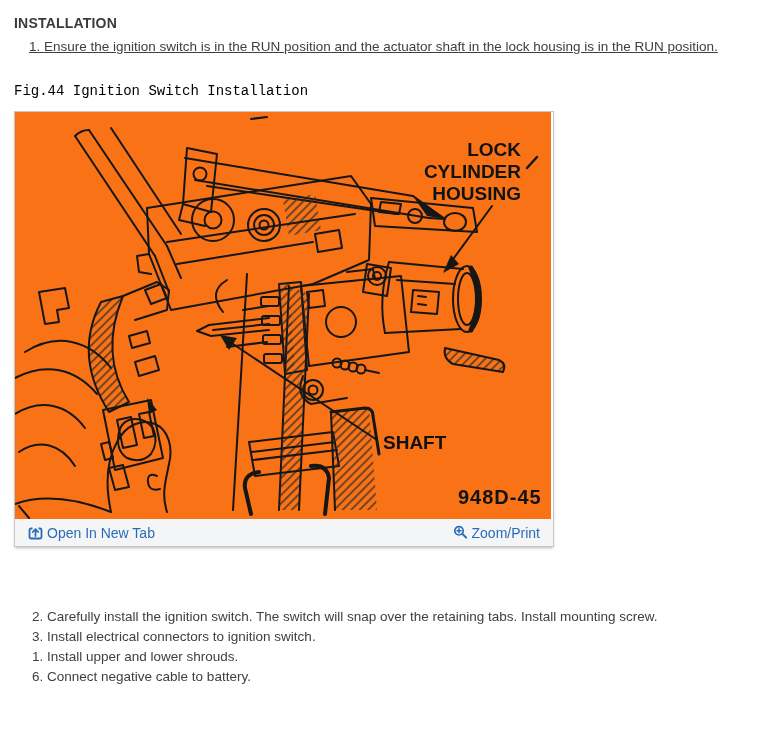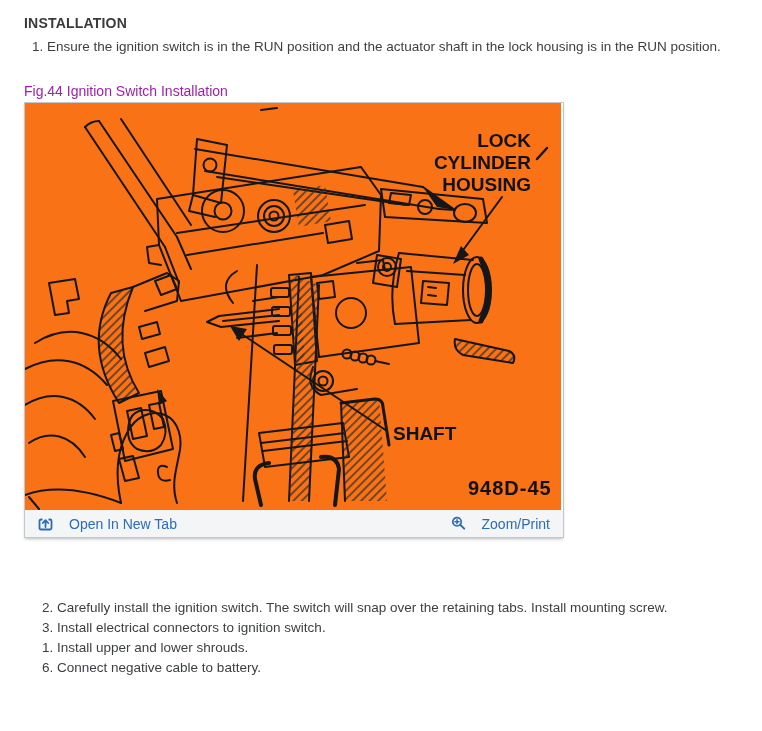--- a/index.html
+++ b/index.html
@@ -2,41 +2,41 @@
 <html><head>
 <meta charset="utf-8">
 <style>
   html,body{margin:0;padding:0;background:#ffffff;}
   body{
     width:762px;height:731px;overflow:hidden;
     font-family:"Liberation Sans",sans-serif;
     color:#3d4043;
     -webkit-font-smoothing:antialiased;
   }
-  .page{padding:15px 14px 0 24px;}
+  .page{padding:15px 14px 0 14px;}
   .heading{
     font-size:14px;font-weight:bold;color:#3a3a3a;
     letter-spacing:.2px;margin:0 0 7px 0;
   }
-  .intro-step{font-size:13.5px;margin:0 0 0 8px;line-height:17px;}
-  .fig-caption{font-size:14px;margin:28px 0 3px 0;color:#a21caf;}
+  .intro-step{font-size:13.5px;margin:0 0 0 15px;line-height:17px;text-decoration:underline;}
+  .fig-caption{font-size:14px;margin:28px 0 12px 0;color:#000000;font-family:Liberation Mono, monospace;}
   .figure-box{
     width:538px;border:1px solid #c4c7c9;background:#ffffff;
     box-shadow:0 2px 3px -1px rgba(0,0,0,.28);
   }
   .figure-image{width:536px;height:407px;background:#f97316;position:relative;overflow:hidden;}
   .figure-image svg{display:block;}
   .diagram text{font-family:"Liberation Sans",sans-serif;fill:#121212;}
   .fig-toolbar{
     height:27px;background:#f3f5f6;
     display:flex;align-items:center;justify-content:space-between;
     padding:0 13px;
   }
   .tool-link{
-    display:flex;align-items:center;gap:16px;
+    display:flex;align-items:center;gap:4px;
     color:#2b6cb8;font-size:14px;text-decoration:none;cursor:pointer;
   }
   .tool-link svg{display:block;}
   .steps{margin:60px 0 0 18px;}
   .step{font-size:13.5px;line-height:20px;}
 </style>
 </head>
 <body>
 
 <div class="page">

